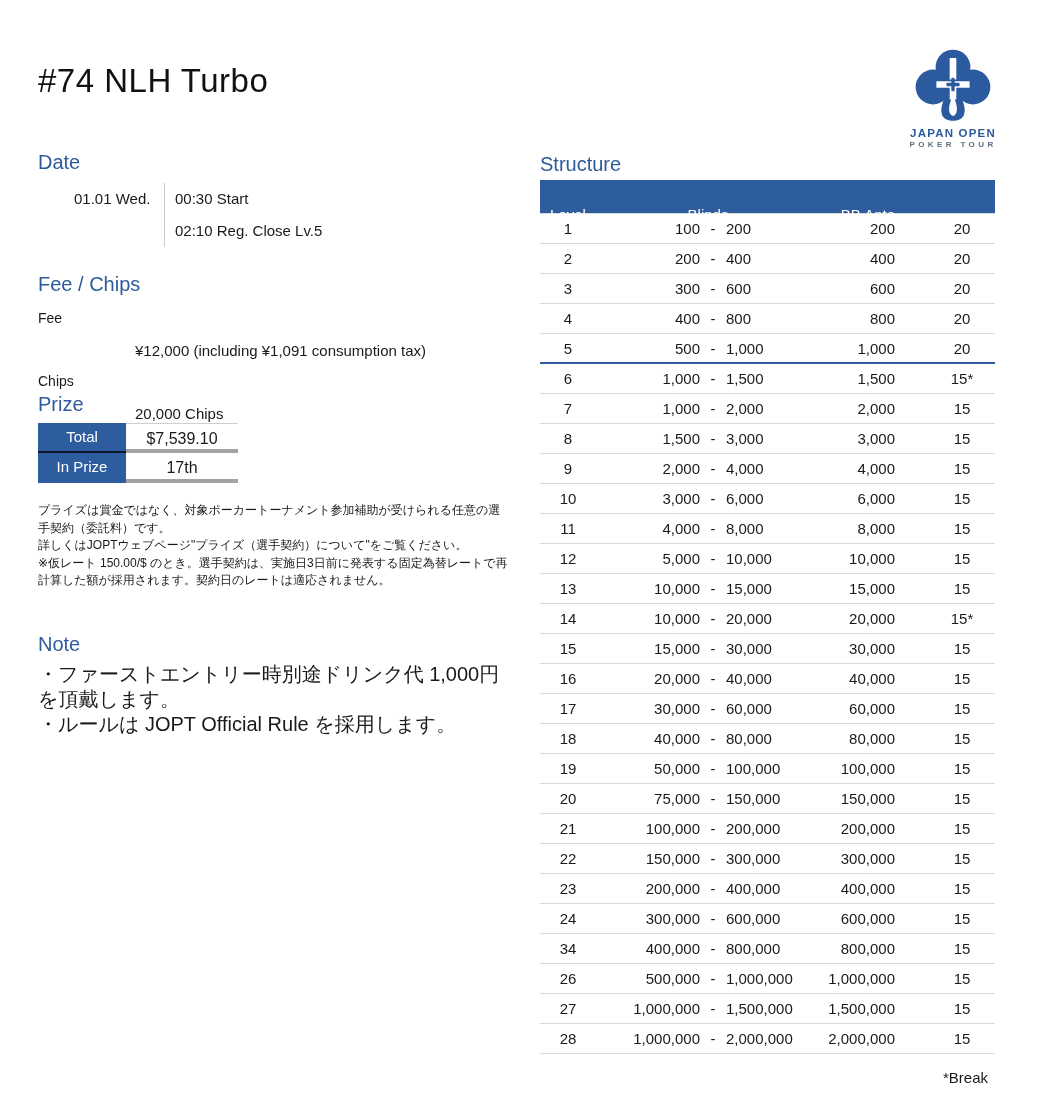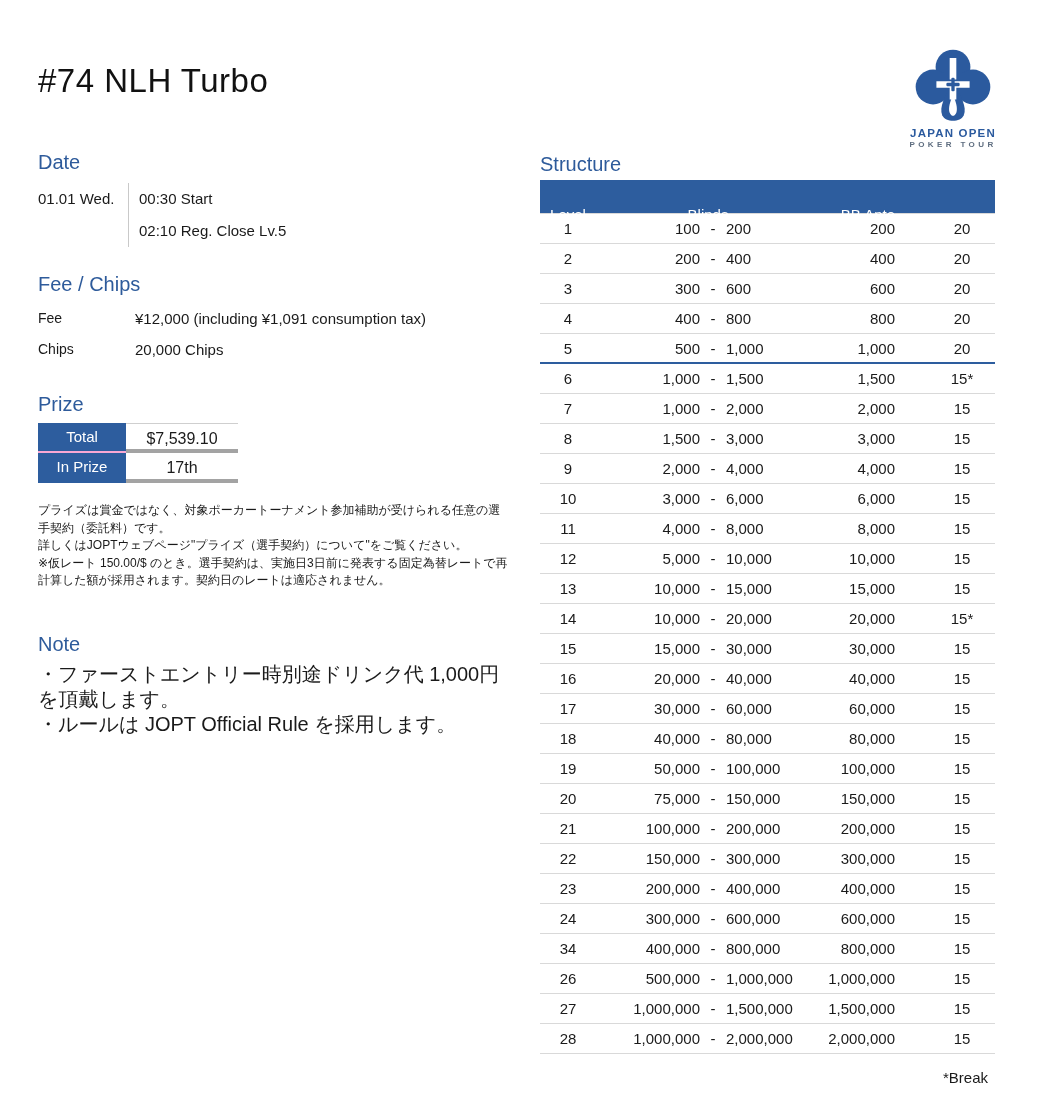--- a/index.html
+++ b/index.html
@@ -36,43 +36,43 @@
   .sec-heading {
     font-size: 20px; color: #2e5b9b; font-weight: 400;
     line-height: 24px;
   }
 
   
   .left-col { position: absolute; left: 38px; top: 150px; width: 472px; height: 620px; }
   .left-col > section { position: absolute; left: 0; width: 100%; }
 
   .sec-date { top: 0; }
-  .date-grid { display: flex; margin-top: 9px; }
+  .date-grid { display: flex; margin-top: 9px; margin-left: 36px; }
   .date-day {
     width: 90px; font-size: 15px; padding-top: 7px;
   }
   .date-events {
     border-left: 1px solid #c9c9c9;
     padding-left: 10px; margin-left: 0;
   }
   .date-event { font-size: 15px; padding: 7px 0 8px 0; }
 
   .sec-fee { top: 122px; }
   .kv-row { display: flex; margin-top: 14px; }
   .kv-row:first-of-type { margin-top: 13px; }
   .kv-label { width: 97px; font-size: 14px; }
-  .kv-value { font-size: 15px; }
+  .kv-value { font-size: 15px; margin-top: 32px; }
 
   .sec-prize { top: 242px; }
   .prize-table { margin-top: 7px; width: 200px; }
   .prize-row { display: flex; height: 30px; }
   .prize-label {
     width: 88px; background: #2d5d9e; color: #ffffff;
     font-size: 15px; text-align: center; line-height: 28px;
-    border-bottom: 2px solid #f9a8d4;
+    border-bottom: 2px solid #0f172a;
   }
   .prize-row:last-child .prize-label { border-bottom: none; }
   .prize-value {
     width: 112px; font-size: 16px; text-align: center; line-height: 29px;
     border-bottom: 4px solid #a3a3a3;
   }
   .prize-row:first-child .prize-value { border-top: 1px solid #cfcfcf; }
 
   .sec-disclaimer { top: 352px; }
   .disclaimer-line {

